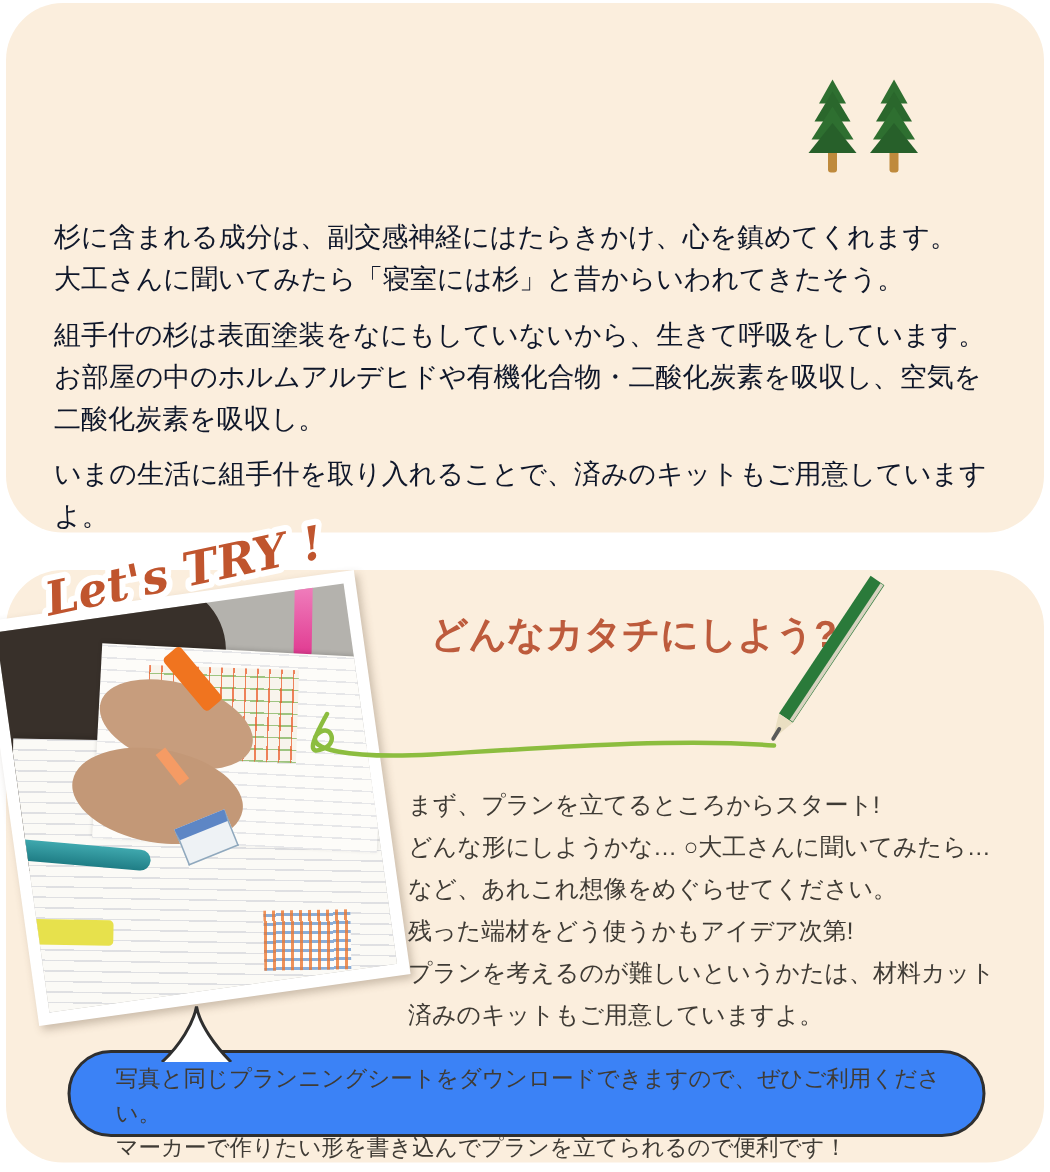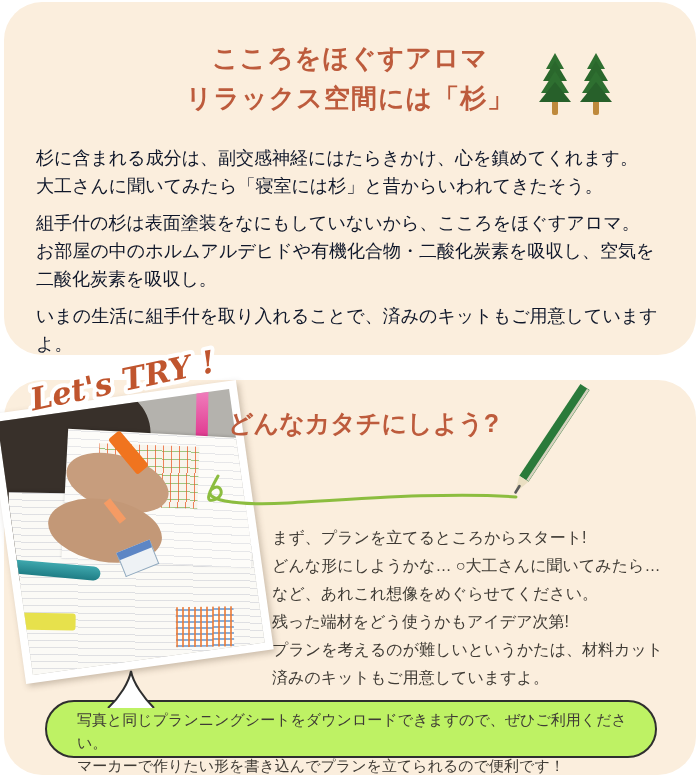--- a/index.html
+++ b/index.html
@@ -57,45 +57,41 @@
       repeating-linear-gradient(0deg, rgba(90,140,200,.7) 0 2px, transparent 2px 6px),
       #fdfcf9; }
   .ph-pen-teal { left:-10px; top:148px; width:92px; height:14px; background:linear-gradient(#3fa8ae,#1f7d85); border-radius:7px; transform:rotate(13deg); }
   .ph-highlighter { left:-14px; top:196px; width:64px; height:17px; background:#e7e14c; border-radius:3px; transform:rotate(9deg); }
   .ph-eraser { left:102px; top:142px; width:36px; height:26px; background:#eef2f5; border:1px solid #8fa8bd; border-top:8px solid #5d86c5; transform:rotate(-14deg); }
 
   .lets-try {
     position:absolute; left:8px; top:-10px; transform:rotate(-12deg); transform-origin:left top;
   }
   .try-title {
-    position:absolute; left:224px; top:22px; width:330px; text-align:left;
+    position:absolute; left:224px; top:22px; width:330px; text-align:right;
     color:#bd5b3c; font-weight:bold; font-size:25px; line-height:42px;
   }
   .pencil-svg { position:absolute; left:498px; top:2px; }
   .squiggle-svg { position:absolute; left:192px; top:88px; }
   .try-body {
     position:absolute; left:268px; top:144px; width:420px;
     color:#3f3b35; font-size:16px; line-height:28px;
   }
   .bubble {
     position:absolute; left:41px; top:320px; width:612px; height:58px;
-    background:#bef264; border:2px solid #2f2f2f; border-radius:29px;
+    background:#3b82f6; border:2px solid #2f2f2f; border-radius:29px;
     padding:6px 26px 0 30px; color:#3f3b35; font-size:15px; line-height:23px; z-index:2;
   }
   .bubble-tail { position:absolute; left:100px; top:290px; z-index:3; }
   .line { display:block; }
 </style>
 </head>
 <body>
 
 <div class="panel panel1">
-  <div class="aroma-title">
-    <span class="line">こころをほぐすアロマ</span>
-    <span class="line">リラックス空間には「杉」</span>
-  </div>
 
   <div class="trees">
     <svg width="34" height="64" viewBox="0 0 34 64">
       <rect x="14" y="48" width="6" height="15" rx="2" fill="#bf8a3c"></rect>
       <polygon points="17,1 8,17 26,17" fill="#2e6f30"></polygon>
       <polygon points="17,9 5,29 29,29" fill="#2a672c"></polygon>
       <polygon points="17,19 3,41 31,41" fill="#2e6f30"></polygon>
       <polygon points="17,30 1,50 33,50" fill="#27602a"></polygon>
     </svg>
     <svg width="34" height="64" viewBox="0 0 34 64">
@@ -106,21 +102,21 @@
       <polygon points="17,30 1,50 33,50" fill="#27602a"></polygon>
     </svg>
   </div>
 
   <div class="aroma-body">
     <p>
       <span class="line">杉に含まれる成分は、副交感神経にはたらきかけ、心を鎮めてくれます。</span>
       <span class="line">大工さんに聞いてみたら「寝室には杉」と昔からいわれてきたそう。</span>
     </p>
     <p>
-      <span class="line">組手什の杉は表面塗装をなにもしていないから、こころをほぐすアロマ。</span>
+      <span class="line">組手什の杉は表面塗装をなにもしていないから、生きて呼吸をしています。</span>
       <span class="line">お部屋の中のホルムアルデヒドや有機化合物・二酸化炭素を吸収し、空気を</span>
       <span class="line">二酸化炭素を吸収し。</span>
     </p>
     <p>
       <span class="line">いまの生活に組手什を取り入れることで、済みのキットもご用意していますよ。</span>
     </p>
   </div>
 </div>
 
 <div class="panel panel2">

